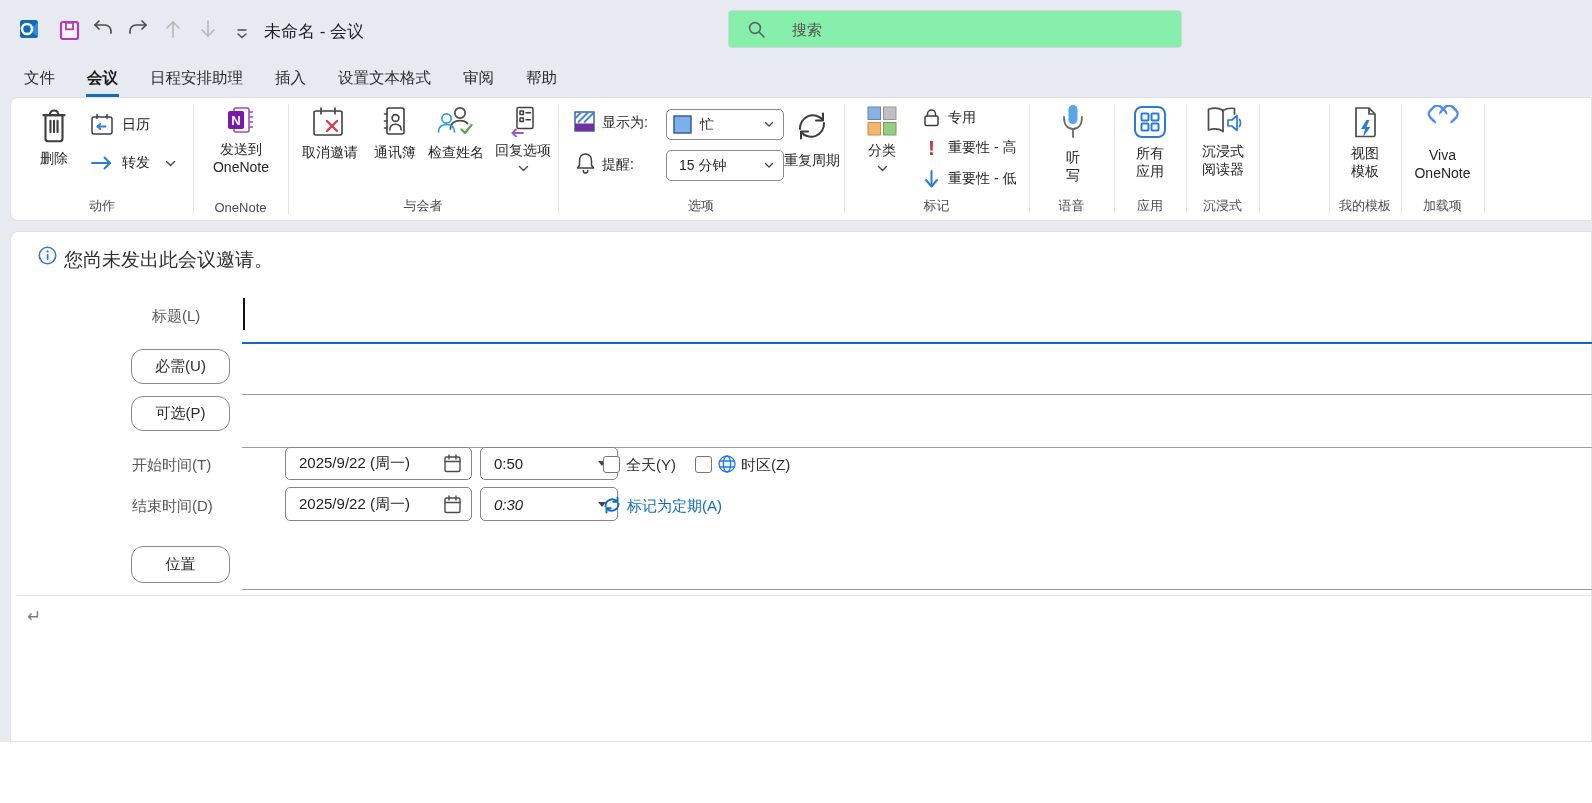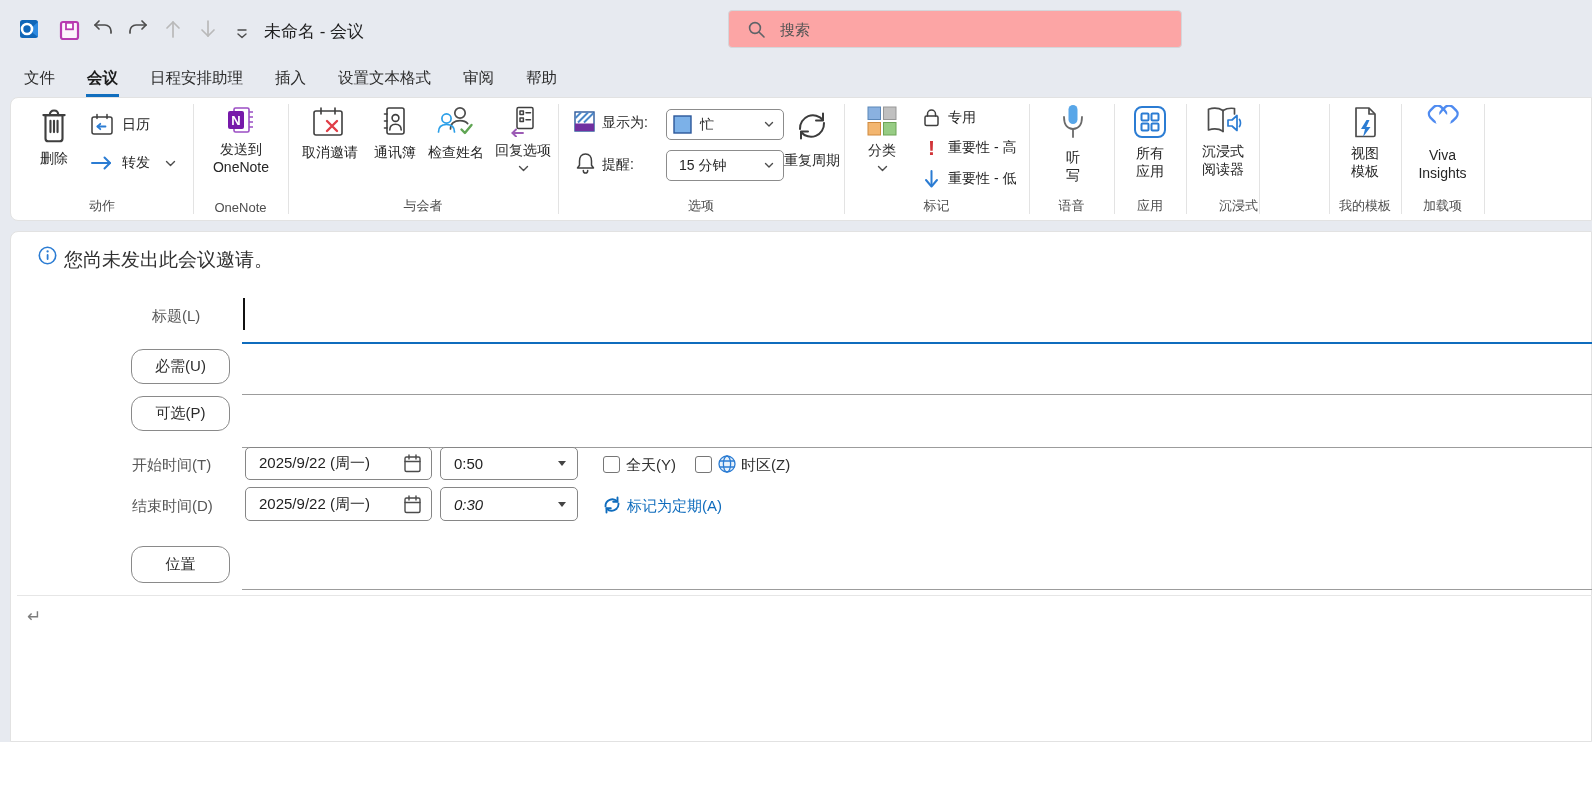--- a/index.html
+++ b/index.html
@@ -5,21 +5,21 @@
   html,body{margin:0;padding:0;}
   body{font-family:"Liberation Sans",sans-serif;background:#fff;}
   .stage{position:relative;width:1592px;height:803px;overflow:hidden;background:#fff;}
   .abs{position:absolute;}
   .app-bg{left:0;top:0;width:1592px;height:742px;background:#e7eaf0;}
   svg{display:block;}
 
   
   .qat-btn{width:26px;height:26px;display:flex;align-items:center;justify-content:center;}
   .win-title{left:264px;top:20px;font-size:17px;color:#1f1f1f;}
-  .searchbox{left:728px;top:10px;width:454px;height:38px;background:#fca5a5;border:1px solid #d4d6da;border-radius:4px;box-sizing:border-box;display:flex;align-items:center;padding-left:18px;gap:12px;}
+  .searchbox{left:728px;top:10px;width:454px;height:38px;background:#86efac;border:1px solid #d4d6da;border-radius:4px;box-sizing:border-box;display:flex;align-items:center;padding-left:18px;gap:24px;}
   .searchbox input{border:none;outline:none;background:transparent;font-size:15px;color:#444;width:360px;font-family:"Liberation Sans",sans-serif;}
   .searchbox input::placeholder{color:#555;opacity:1;}
 
   
   .tabs{left:23px;top:59px;height:38px;display:flex;gap:30px;align-items:stretch;}
   .tab{display:flex;align-items:center;font-size:15.5px;color:#2b2b2b;border-bottom:3px solid transparent;box-sizing:border-box;padding:3px 1px 0 1px;cursor:default;}
   .tab.active{font-weight:bold;color:#1a1a1a;border-bottom-color:#106ebe;}
 
   
   .ribbon{left:10px;top:97px;width:1582px;height:124px;background:#fff;border:1px solid #e2e2e2;border-radius:8px 0 0 8px;box-sizing:border-box;}
@@ -33,21 +33,21 @@
   .chev{display:block;}
   .ribbon-dd{position:absolute;height:31px;border:1px solid #8c8c8c;border-radius:5px;background:#fff;box-sizing:border-box;display:flex;align-items:center;}
   .tri{width:0;height:0;border-left:4.5px solid transparent;border-right:4.5px solid transparent;border-top:5.5px solid #444;}
 
   
   .content{left:10px;top:231px;width:1582px;height:511px;background:#fff;border:1px solid #e2e2e2;border-radius:8px 0 0 0;box-sizing:border-box;}
   .info-text{left:64px;top:247px;font-size:19px;color:#303030;}
   .form-label{font-size:15px;color:#575757;}
   .form-btn{border:1px solid #8a8a8a;border-radius:12px;background:#fff;font-size:15px;color:#2b2b2b;display:flex;align-items:center;justify-content:center;box-sizing:border-box;font-family:"Liberation Sans",sans-serif;}
   .underline{height:1px;background:#9c9c9c;}
-  .field-box{border:1px solid #868686;border-radius:5px;background:#fff;box-sizing:border-box;display:flex;align-items:center;font-size:15px;color:#1f1f1f;}
+  .field-box{border:1px solid #868686;border-radius:5px;background:#fff;box-sizing:border-box;display:flex;align-items:center;font-size:15px;color:#1f1f1f;margin-left:40px;}
   .checkbox{width:17px;height:17px;border:1px solid #767676;border-radius:3px;background:#fff;box-sizing:border-box;}
   .link{color:#0f6cbd;font-size:15px;}
 </style>
 </head>
 <body>
 
 <div class="stage">
   <div class="abs app-bg"></div>
 
   <div class="abs qat-btn" style="left:16px;top:16px;">
@@ -357,21 +357,21 @@
               <rect x="18.5" y="18.5" width="7" height="7" rx="1"></rect>
             </svg>
         </span>
         <span class="rlabel pre">所有
 应用</span>
       </div>
       <div class="grp-label">应用</div>
     </div>
     <div class="vdiv" style="left:1175px;"></div>
 
-    <div class="rgroup" style="left:1175px;width:73px;padding-left:32px;">
+    <div class="rgroup" style="left:1175px;width:73px;">
       <div class="bigbtn" style="left:5px;top:7px;width:64px;">
         <span>
           <svg width="38" height="32" viewBox="0 0 38 32" fill="none" stroke-width="1.7" stroke-linecap="round" stroke-linejoin="round">
               <g stroke="#4c4c4c">
                 <path d="M19 5.5C15 3 9 2.8 4.5 4.2V25c4.5-1.4 10.5-1.2 14.5 1.3"></path>
                 <path d="M19 5.5c3.2-2 7.5-2.6 11.5-2V9"></path>
                 <path d="M19 5.5v21"></path>
               </g>
               <g stroke="#2b7cd3">
                 <path d="M24 15h4l5-4.5v15L28 21h-4z" fill="#fff"></path>
@@ -407,21 +407,21 @@
     <div class="rgroup" style="left:1390px;width:83px;">
       <div class="bigbtn" style="left:8px;top:7px;width:67px;">
         <span>
           <svg width="40" height="36" viewBox="0 0 40 36" fill="none" stroke="#4f8bf0" stroke-width="2.4" stroke-linejoin="round">
               <rect x="7" y="1.5" width="15" height="15" rx="5" transform="rotate(45 14.5 9)"></rect>
               <rect x="18.5" y="1.5" width="15" height="15" rx="5" transform="rotate(45 26 9)"></rect>
               <path d="M20.2 25.5 14 19.3a5 5 0 0 1 0-7l6.2-6.1 6.2 6.1a5 5 0 0 1 0 7z" fill="#fff" stroke="none"></path>
             </svg>
         </span>
         <span class="rlabel pre">Viva
-Insights</span>
+OneNote</span>
       </div>
       <div class="grp-label">加载项</div>
     </div>
     <div class="vdiv" style="left:1473px;"></div>
   </div>
 
   <div class="abs content"></div>
 
   <div class="abs" style="left:38px;top:246px;">
     <svg width="19" height="19" viewBox="0 0 19 19">

